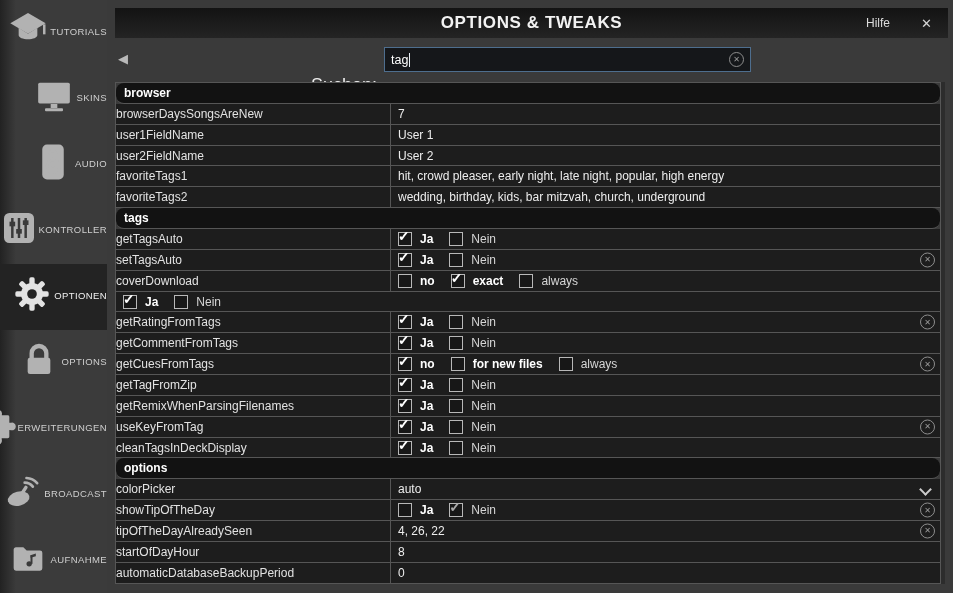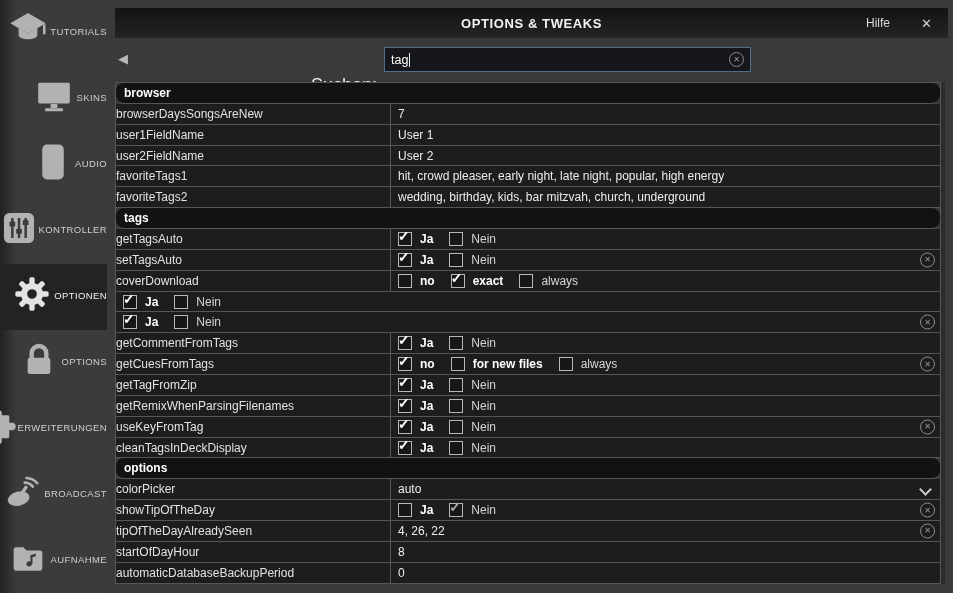--- a/index.html
+++ b/index.html
@@ -14,21 +14,21 @@
   .sb-icon{width:44px;height:44px;display:flex;align-items:center;justify-content:center;
            color:#b2b2b2;margin-bottom:3px;}
   .sb-icon svg{width:40px;height:40px;fill:currentColor;}
   .sb-item.selected .sb-icon{color:#e3e3e3;}
   .sb-label{font-size:9.5px;color:#cfcfcf;letter-spacing:.4px;white-space:nowrap;}
   .sb-item.selected .sb-label{color:#f0f0f0;}
   
   .content{position:absolute;left:107px;top:0;right:0;bottom:0;background:#3a3a3a;}
   .titlebar{position:absolute;left:8px;right:5px;top:8px;height:30px;
             background:linear-gradient(#131313,#242424);display:flex;align-items:center;justify-content:center;}
-  .title{font-size:13px;font-weight:bold;color:#f2f2f2;letter-spacing:.6px;}
+  .title{font-size:17px;font-weight:bold;color:#f2f2f2;letter-spacing:.6px;}
   .help{position:absolute;right:58px;font-size:12px;color:#dcdcdc;cursor:pointer;}
   .close{position:absolute;right:16px;font-size:13px;color:#d5d5d5;cursor:pointer;}
   .search-back{position:absolute;left:11px;top:51px;font-size:13px;color:#b9b9b9;cursor:pointer;}
   .search-label{position:absolute;left:195px;top:53px;width:75px;text-align:right;font-size:18px;color:#ededed;margin-top:22px;}
   .search-input{position:absolute;left:277px;top:47px;width:367px;height:25px;box-sizing:border-box;
                 background:#15171a;border:1px solid #4e6e8e;display:flex;align-items:center;
                 padding:0 6px;cursor:text;}
   .search-text{font-size:12.5px;color:#fff;}
   .caret{width:1px;height:14px;background:#e8eef4;margin-left:1px;}
   .circle-x{width:15px;height:15px;border:1px solid #8d8d8d;border-radius:50%;color:#9a9a9a;
@@ -257,20 +257,21 @@
           <div class="cell-value">
             <span class="cb">
               <span class="check">✓</span>
             </span>
             <span class="choice-label bold">Ja</span>
             <span class="cb"></span>
             <span class="choice-label">Nein</span>
           </div>
         </div>
         <div class="t-row">
+          <div class="cell-name">getRatingFromTags</div>
           <div class="cell-value">
             <span class="cb">
               <span class="check">✓</span>
             </span>
             <span class="choice-label bold">Ja</span>
             <span class="cb"></span>
             <span class="choice-label">Nein</span>
             <span class="circle-x reset">✕</span>
           </div>
         </div>

